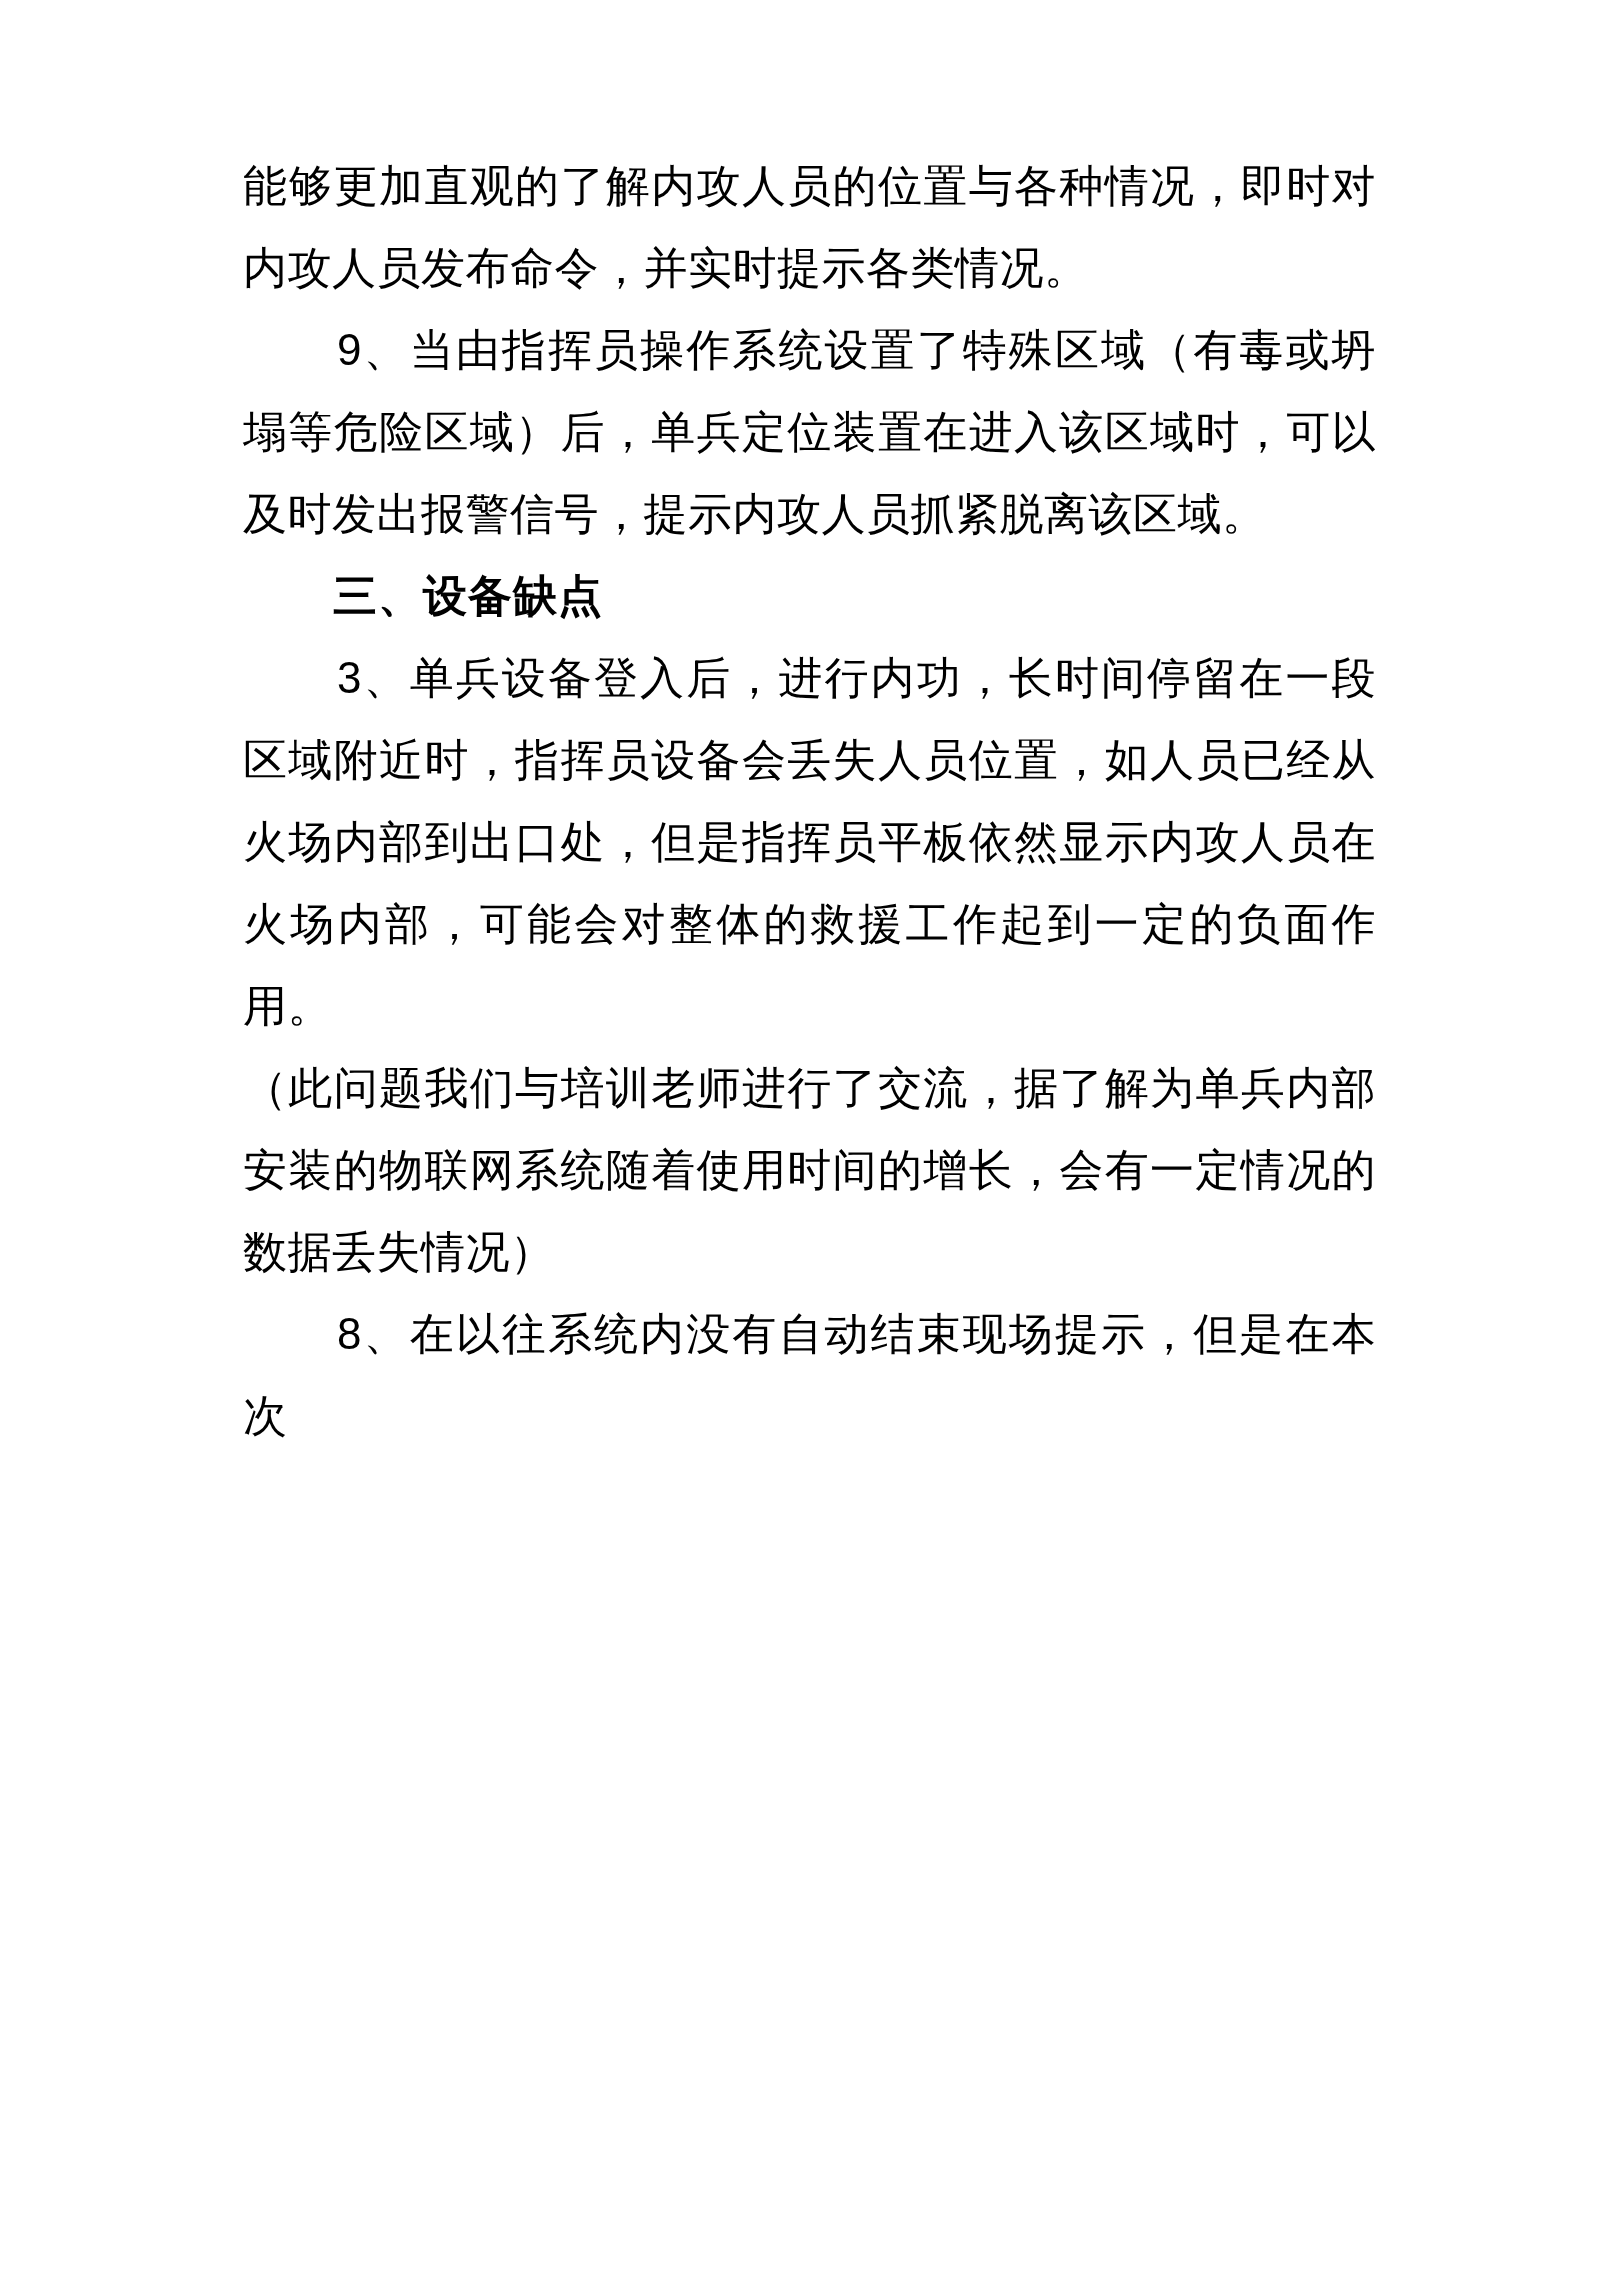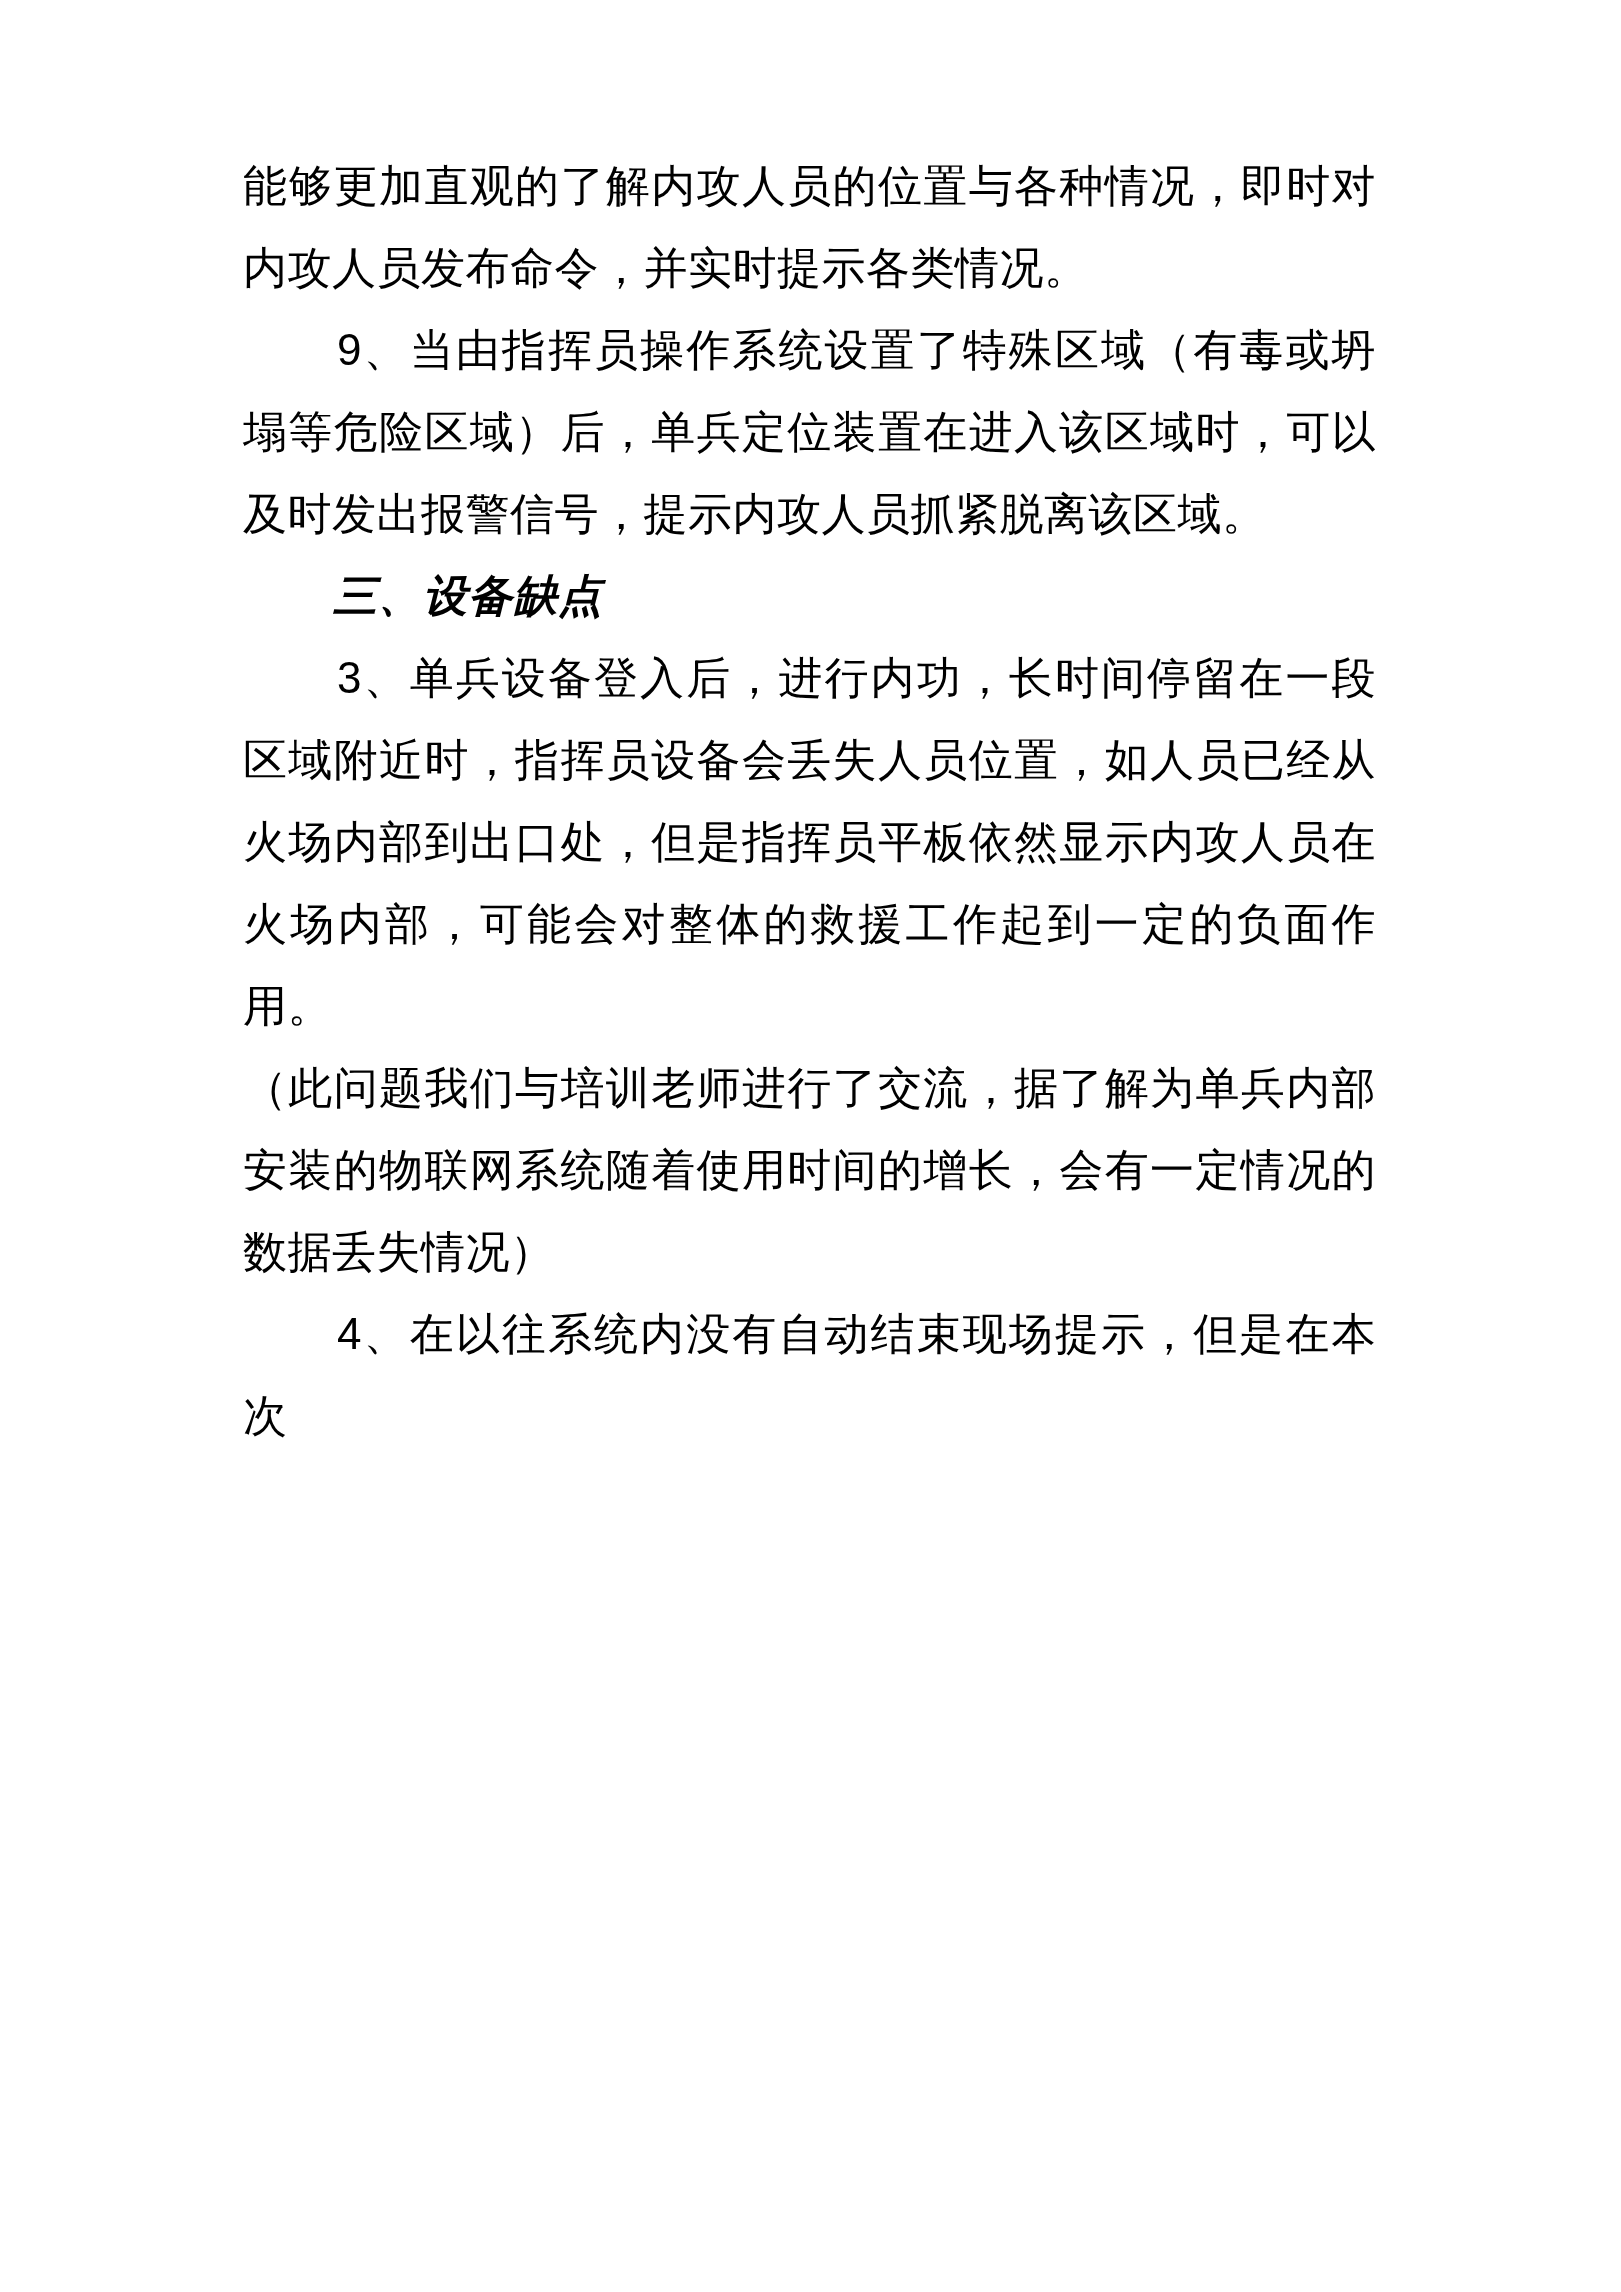--- a/index.html
+++ b/index.html
@@ -43,38 +43,37 @@
     padding-left: 0;
   }
   .heading {
     margin: 0;
     font-size: 44px;
     line-height: 82px;
     color: #000000;
     font-weight: 700;
     text-indent: 90px;
     letter-spacing: 1px;
-    font-style: italic;
   }
 </style>
 </head>
 <body>
 
 <div class="page">
   <div class="doc-body">
 
     <p class="para">能够更加直观的了解内攻人员的位置与各种情况，即时对内攻人员发布命令，并实时提示各类情况。</p>
 
     <p class="para indent">9、当由指挥员操作系统设置了特殊区域（有毒或坍塌等危险区域）后，单兵定位装置在进入该区域时，可以及时发出报警信号，提示内攻人员抓紧脱离该区域。</p>
 
     <h2 class="heading">三、设备缺点</h2>
 
 
 
     <p class="para indent">3、单兵设备登入后，进行内功，长时间停留在一段区域附近时，指挥员设备会丢失人员位置，如人员已经从火场内部到出口处，但是指挥员平板依然显示内攻人员在火场内部，可能会对整体的救援工作起到一定的负面作用。</p>
 
     <p class="para hang">（此问题我们与培训老师进行了交流，据了解为单兵内部安装的物联网系统随着使用时间的增长，会有一定情况的数据丢失情况）</p>
 
-    <p class="para indent">4、在以往系统内没有自动结束现场提示，但是在本次</p>
+    <p class="para indent">8、在以往系统内没有自动结束现场提示，但是在本次</p>
 
   </div>
 </div>
 
 
 </body></html>

